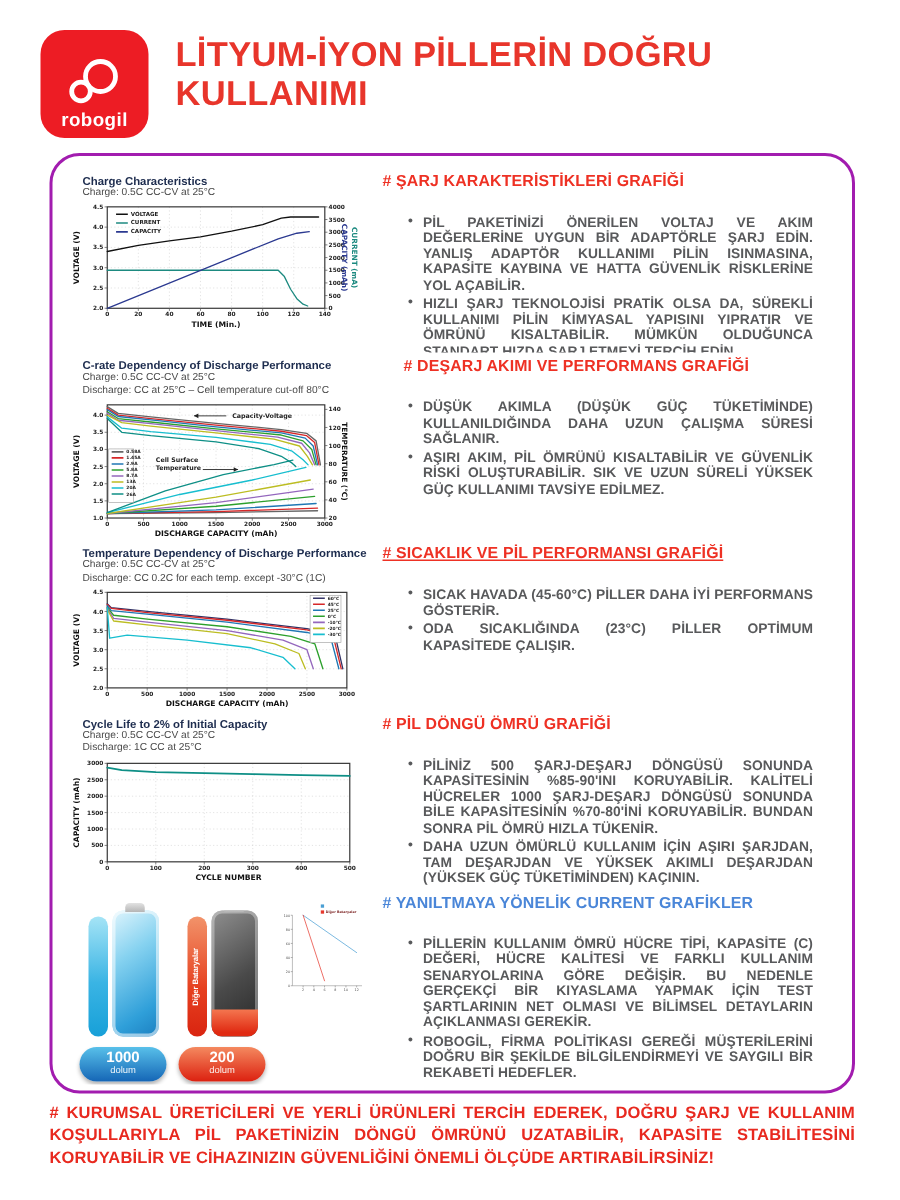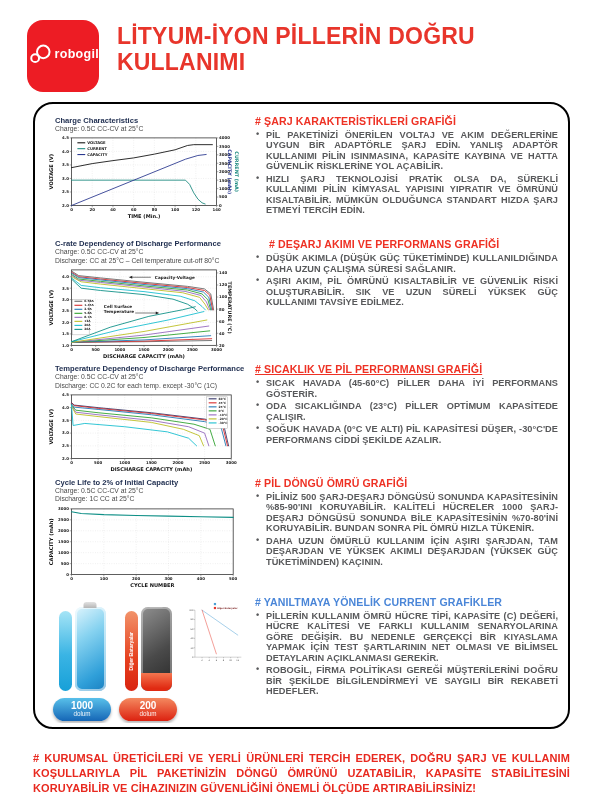--- a/index.html
+++ b/index.html
@@ -1,39 +1,39 @@
 <!DOCTYPE html>
 <html><head>
 <meta charset="utf-8">
 <style>
   html,body{margin:0;padding:0;background:#fff;}
   .page{position:relative;width:600px;height:800px;background:#ffffff;overflow:hidden;
         font-family:"Liberation Sans",sans-serif;}
   
   .header{display:flex;align-items:flex-start;gap:18px;padding:20px 30px 2px 27px;}
   .logo{width:72px;height:72px;background:#ed1c24;border-radius:16px;flex-shrink:0;
-        display:flex;align-items:center;justify-content:flex-end;padding-bottom:5px;box-sizing:border-box;}
+        display:flex;flex-direction:column;align-items:center;justify-content:flex-end;padding-bottom:5px;box-sizing:border-box;}
   .logo svg{margin-bottom:-2px;}
   .logo .brand{color:#fff;font-size:12.5px;font-weight:600;letter-spacing:.3px;}
   .title{color:#e8352b;font-size:23px;line-height:1.12;font-weight:800;max-width:420px;
          letter-spacing:.2px;margin-top:4px;}
   
   .card{box-sizing:border-box;margin:8px 30px 0 33px;width:537px;height:627px;
-        border:2px solid #000000;border-radius:20px;padding:8px 10px 4px 12px;
+        border:2px solid #a21caf;border-radius:20px;padding:8px 10px 4px 12px;
         display:flex;flex-direction:column;background:#fff;}
   .row{display:flex;overflow:hidden;}
   .row1{height:124px}.row2{height:126px}.row3{height:114px}.row4{height:120px}.row5{height:131px}
   .chart-col{width:198px;flex-shrink:0;padding-top:4px;}
   .text-col{flex:1;padding-left:10px;padding-top:3px;}
   .chart-title{font-size:7.6px;font-weight:700;color:#1d2c4e;padding-left:8px;}
   .chart-sub{font-size:6.8px;color:#4a4a4a;padding-left:8px;line-height:1.25;}
   .chart-canvas{width:196px;}
   
   .sec-heading{font-size:10.6px;font-weight:800;letter-spacing:.1px;margin:0 0 3px 0;}
-  ul.bullets{margin:0;padding:0;list-style:none;}
+  ul.bullets{margin:16px;padding:0;list-style:none;}
   ul.bullets li{position:relative;padding-left:11px;margin-bottom:2px;
       font-size:9.2px;font-weight:700;color:#58595b;line-height:1.14;
       text-align:justify;text-justify:inter-word;letter-spacing:.05px;}
   ul.bullets li::before{content:"•";position:absolute;left:1px;top:-1px;color:#58595b;}
   
   .battery-visual{display:flex;align-items:flex-start;gap:8px;padding-top:10px;padding-left:6px;}
   .bat-col{display:flex;flex-direction:column;align-items:center;}
   .bat-top{display:flex;align-items:flex-end;gap:3px;}
   .bar-pill{width:13px;height:80px;border-radius:7px;display:flex;align-items:center;justify-content:center;overflow:hidden;}
   .bar-pill.blue{background:linear-gradient(180deg,#a5e4f6 0%,#3ab4e4 55%,#17a0d8 100%);}
@@ -50,21 +50,21 @@
   .batt.empty .fill-low{position:absolute;bottom:0;left:0;right:0;height:18px;border-radius:0 0 6px 6px;
       background:linear-gradient(180deg,#f4764f 0%,#e02a12 85%);}
   .badge{margin-top:7px;width:58px;height:23px;border-radius:12px;display:flex;flex-direction:column;
       align-items:center;justify-content:center;color:#fff;box-shadow:0 2px 3px rgba(0,0,0,.3);}
   .badge.blue{background:linear-gradient(180deg,#58c0ea 0%,#1566b6 100%);}
   .badge.red{background:linear-gradient(180deg,#f4895f 0%,#dc2110 100%);}
   .badge .val{font-size:10px;font-weight:800;line-height:1;}
   .badge .unit{font-size:6.3px;font-weight:400;line-height:1.1;opacity:.92;}
   .mini-chart{width:92px;margin-left:2px;margin-top:-6px;}
   
-  .footer{margin:22px 30px 0 33px;font-size:11px;font-weight:700;color:#e8291f;
+  .footer{margin:6px 30px 0 33px;font-size:11px;font-weight:700;color:#e8291f;
       line-height:1.38;text-align:justify;text-justify:inter-word;letter-spacing:.1px;}
   svg text{font-family:"DejaVu Sans",sans-serif;}
 </style>
 </head>
 <body>
 
 <div class="page">
 
   <div class="header">
     <div class="logo">
@@ -344,21 +344,20 @@
               <text x="175" y="30.5" font-size="3" font-weight="700" fill="#222">-20°C</text>
               <line x1="165" y1="33.599999999999994" x2="173" y2="33.599999999999994" stroke="#17becf" stroke-width="1.1"></line>
               <text x="175" y="34.599999999999994" font-size="3" font-weight="700" fill="#222">-30°C</text>
             </svg></div>
       </div>
       <div class="text-col">
         <div class="sec-heading" style="color: rgb(238, 49, 36); text-decoration: underline;">#  SICAKLIK VE PİL PERFORMANSI GRAFİĞİ</div>
         <ul class="bullets">
             <li>SICAK HAVADA (45-60°C) PİLLER DAHA İYİ PERFORMANS GÖSTERİR.</li>
             <li>ODA SICAKLIĞINDA (23°C) PİLLER OPTİMUM KAPASİTEDE ÇALIŞIR.</li>
-            <li>SOĞUK HAVADA (0°C VE ALTI) PİL KAPASİTESİ DÜŞER, -30°C'DE PERFORMANS CİDDİ ŞEKİLDE AZALIR.</li>
           </ul>
       </div>
     </div>
 
     <div class="row row4">
       <div class="chart-col">
         <div class="chart-title">Cycle Life to 2% of Initial Capacity</div>
         <div class="chart-sub">Charge: 0.5C CC-CV at 25°C</div>
         <div class="chart-sub">Discharge: 1C CC at 25°C</div>
         <div class="chart-canvas"><svg viewBox="0 0 200 94" width="100%">

